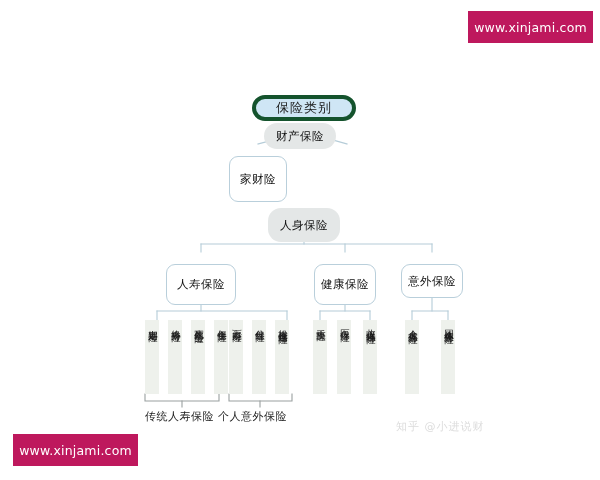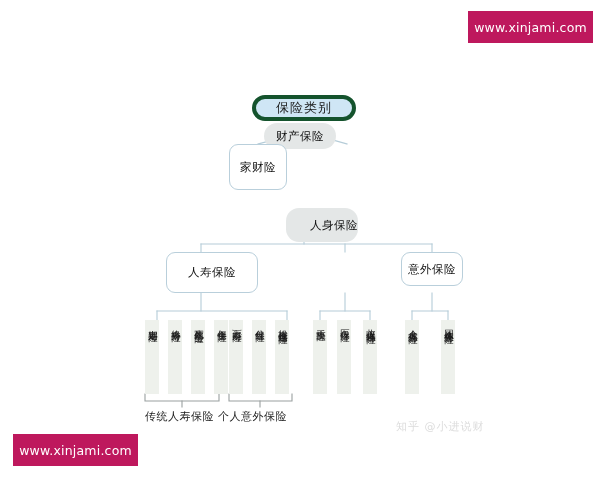--- a/index.html
+++ b/index.html
@@ -40,20 +40,21 @@
   }
 
   
   .box{
     background:#ffffff;
     border:1px solid #b9cfdb;
     border-radius:9px;
     color:#111;
     font-size:11.5px;
     letter-spacing:.5px;
+    margin-top:12px;
   }
 
   
   .chip{
     background:#eef1ec;
     border:none;
     color:#1a1a1a;
     font-size:9.5px;
     line-height:11px;
     writing-mode:vertical-rl;
@@ -141,28 +142,31 @@
 
   <div class="node oval" style="left:264px;top:110px;width:72px;height:26px;margin-top:13px;">
     <span>财产保险</span>
   </div>
 
   <div class="node box" style="left:229px;top:144px;width:58px;height:46px;">
     <span>家财险</span>
   </div>
 
 
-  <div class="node oval" style="left:286px;top:208px;width:72px;height:34px;justify-content:flex-end;">
+  <div class="node oval" style="left:268px;top:208px;width:72px;height:34px;">
     <span>人身保险</span>
   </div>
 
-  <div class="node box" style="left:166px;top:252px;width:92px;height:41px;">
+  <div class="node box" style="left:166px;top:252px;width:70px;height:41px;">
     <span>人寿保险</span>
   </div>
 
+  <div class="node box" style="left:314px;top:252px;width:62px;height:41px;">
+    <span>健康保险</span>
+  </div>
 
   <div class="node box" style="left:401px;top:252px;width:62px;height:34px;">
     <span>意外保险</span>
   </div>
 
   <div class="node chip" style="left:145px;top:320px;width:14px;height:74px;">
     <span>定期寿险</span>
   </div>
   <div class="node chip" style="left:168px;top:320px;width:14px;height:74px;">
     <span>终身寿险</span>

